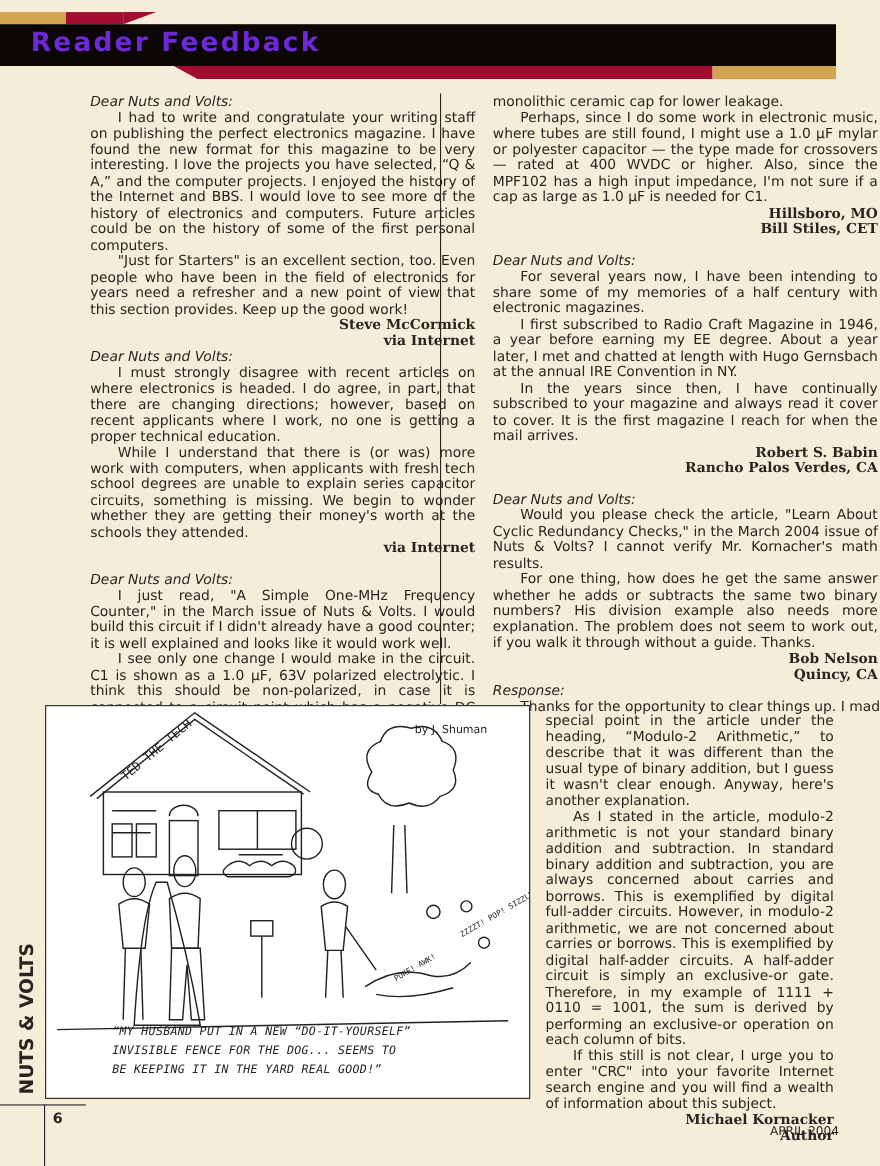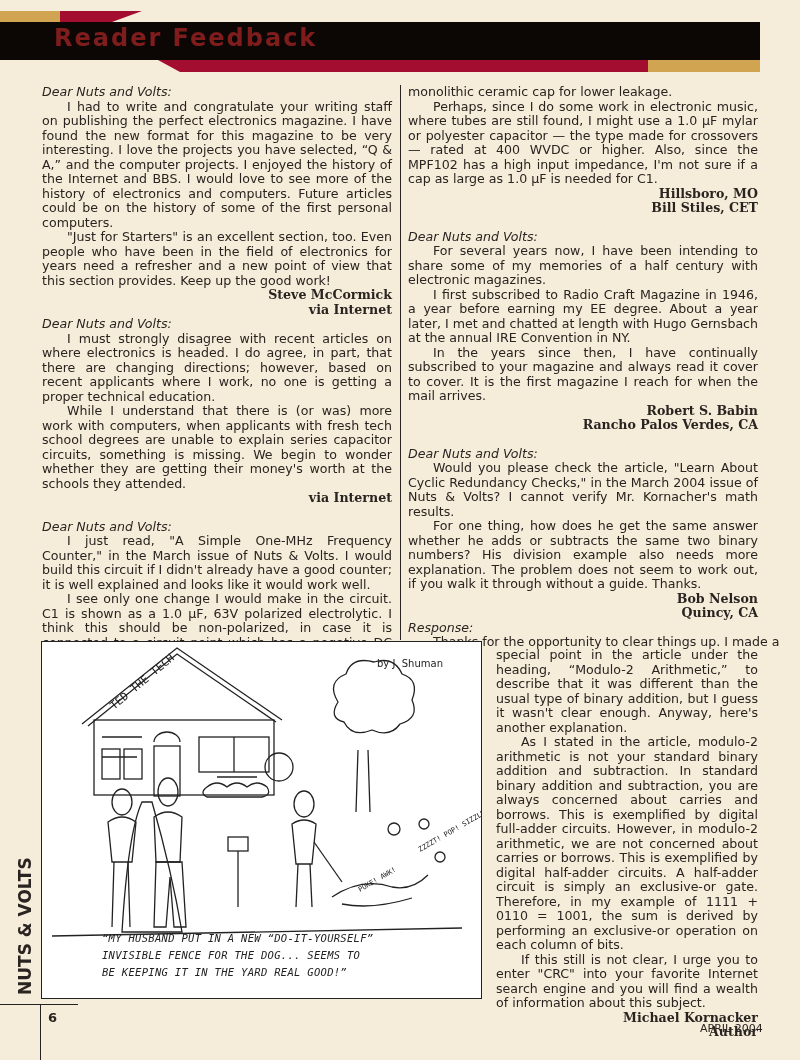--- a/index.html
+++ b/index.html
@@ -6,24 +6,24 @@
   body { width:800px; height:1060px; background:#f6ecda; position:relative; overflow:hidden;
          font-family:"DejaVu Sans", sans-serif; color:#2a2420; }
   .hdr-gold-l { position:absolute; left:0; top:11px; width:60px; height:11px; background:#d1a452; }
   .hdr-red-l { position:absolute; left:60px; top:11px; width:52px; height:11px; background:#a20d30; }
   .hdr-red-l-tip { position:absolute; left:112px; top:11px; width:0; height:0;
          border-top:11px solid #a20d30; border-right:30px solid transparent; }
   .hdr-black { position:absolute; left:0; top:22px; width:760px; height:38px; background:#0c0604; }
   .hdr-red-r { position:absolute; left:158px; top:60px; width:490px; height:12px; background:#a20d30;
          clip-path: polygon(0 0, 100% 0, 100% 100%, 22px 100%); }
   .hdr-gold-r { position:absolute; left:648px; top:60px; width:112px; height:12px; background:#d1a452; }
-  .hdr-title { position:absolute; left:54px; top:24px; font-family:"DejaVu Sans", sans-serif; font-weight:bold;
-         font-size:24px; letter-spacing:2px; color:#7f1d1d; }
+  .hdr-title { position:absolute; left:28px; top:24px; font-family:"DejaVu Sans", sans-serif; font-weight:bold;
+         font-size:24px; letter-spacing:2px; color:#6d28d9; }
 
-  .col { position:absolute; font-size:12.6px; line-height:14.5px; text-align:justify; }
+  .col { position:absolute; font-size:12.6px; line-height:14.5px; text-align:justify;margin-left:40px; }
   .col-left { left:42px; top:85px; width:350px; }
   .col-right { left:408px; top:85px; width:350px; }
   .rule { position:absolute; left:400px; top:85px; width:1px; height:555px; background:#2a2420; }
   .salutation { font-style:italic; }
   .para { text-indent:25px; margin:0; }
   .para-first { margin:0; }
   .sig { text-align:right; font-weight:bold; font-family:"DejaVu Serif", serif; }
   .gap { height:14px; }
 
   .resp-wrap { position:absolute; left:496px; top:648px; width:262px; font-size:12.6px; line-height:14.5px; text-align:justify; }

